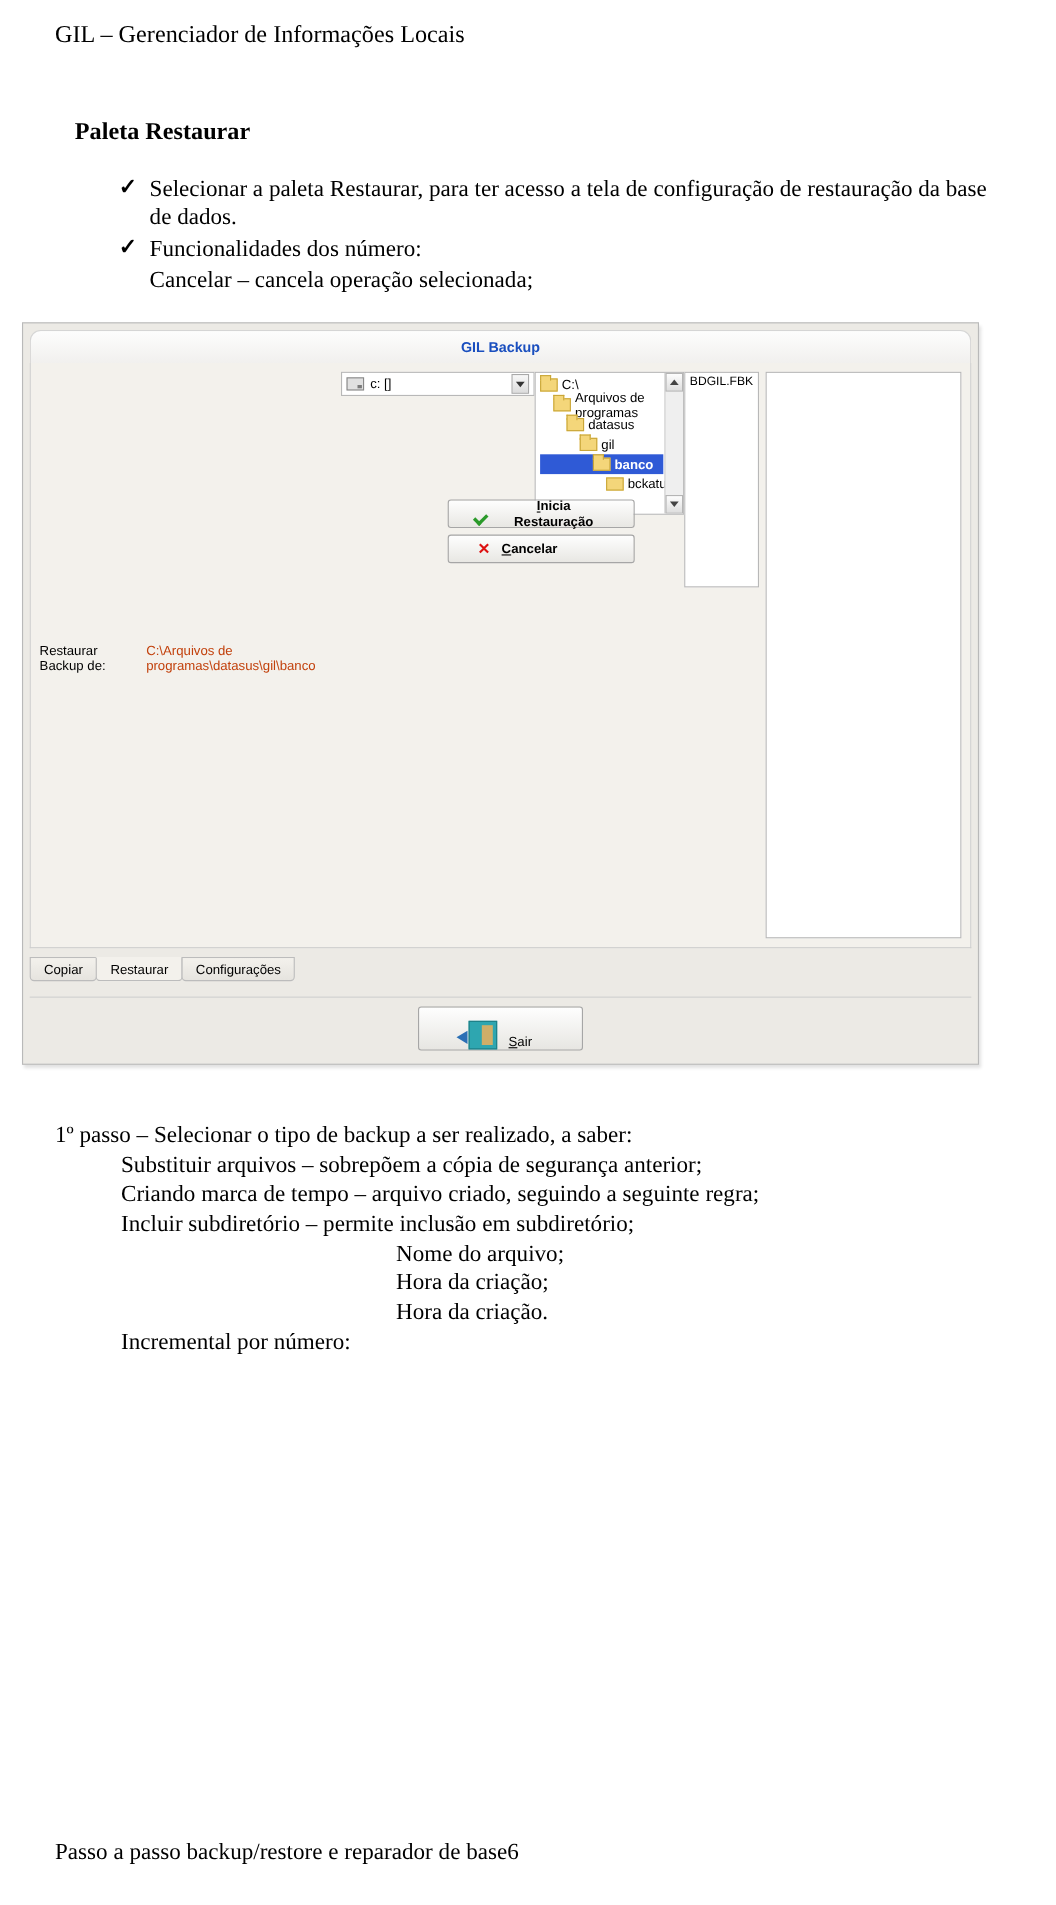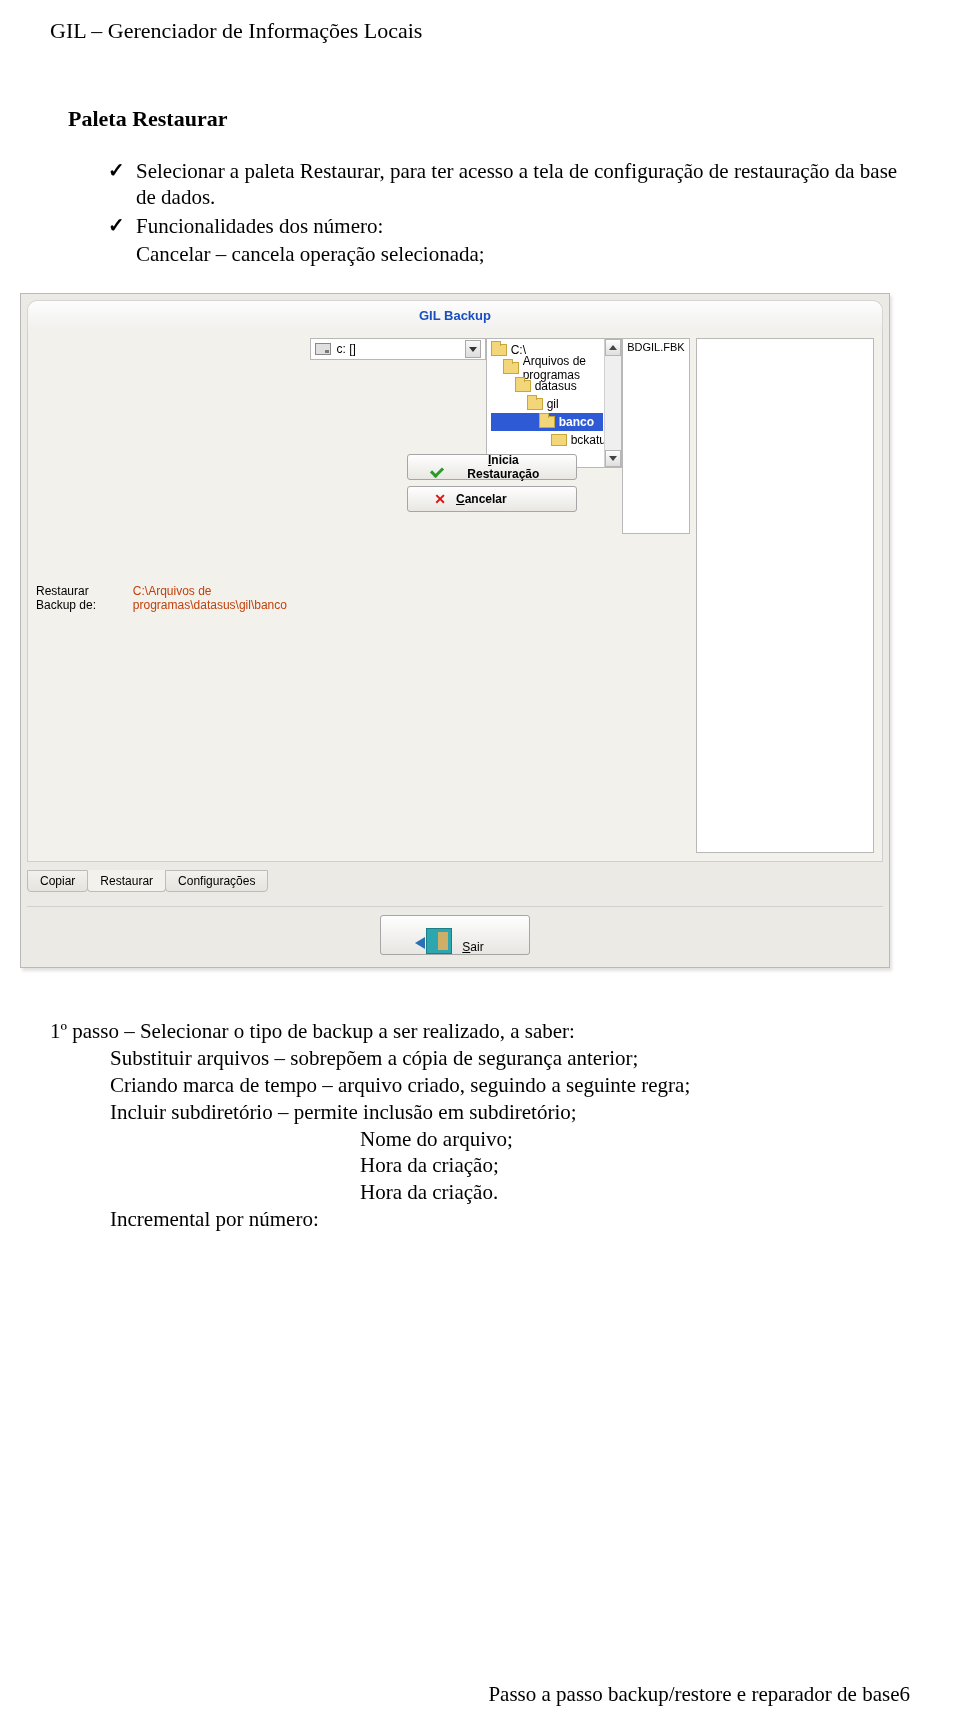--- a/index.html
+++ b/index.html
@@ -274,25 +274,25 @@
   }
   .post-text .t-indent {
     margin-left: 60px;
   }
   .post-text .t-center-indent {
     margin-left: 310px;
   }
 
   .footer {
     position: absolute;
-    bottom: 25px;
+    bottom: 36px;
     left: 50px;
     right: 50px;
     display: flex;
-    justify-content: flex-end;
+    justify-content: flex-start;
     font-size: 21px;
   }
 </style>
 </head>
 <body>
 
 <div class="page">
   <div class="doc-header">GIL – Gerenciador de Informações Locais</div>
 
   <div class="section-title">Paleta Restaurar</div>

